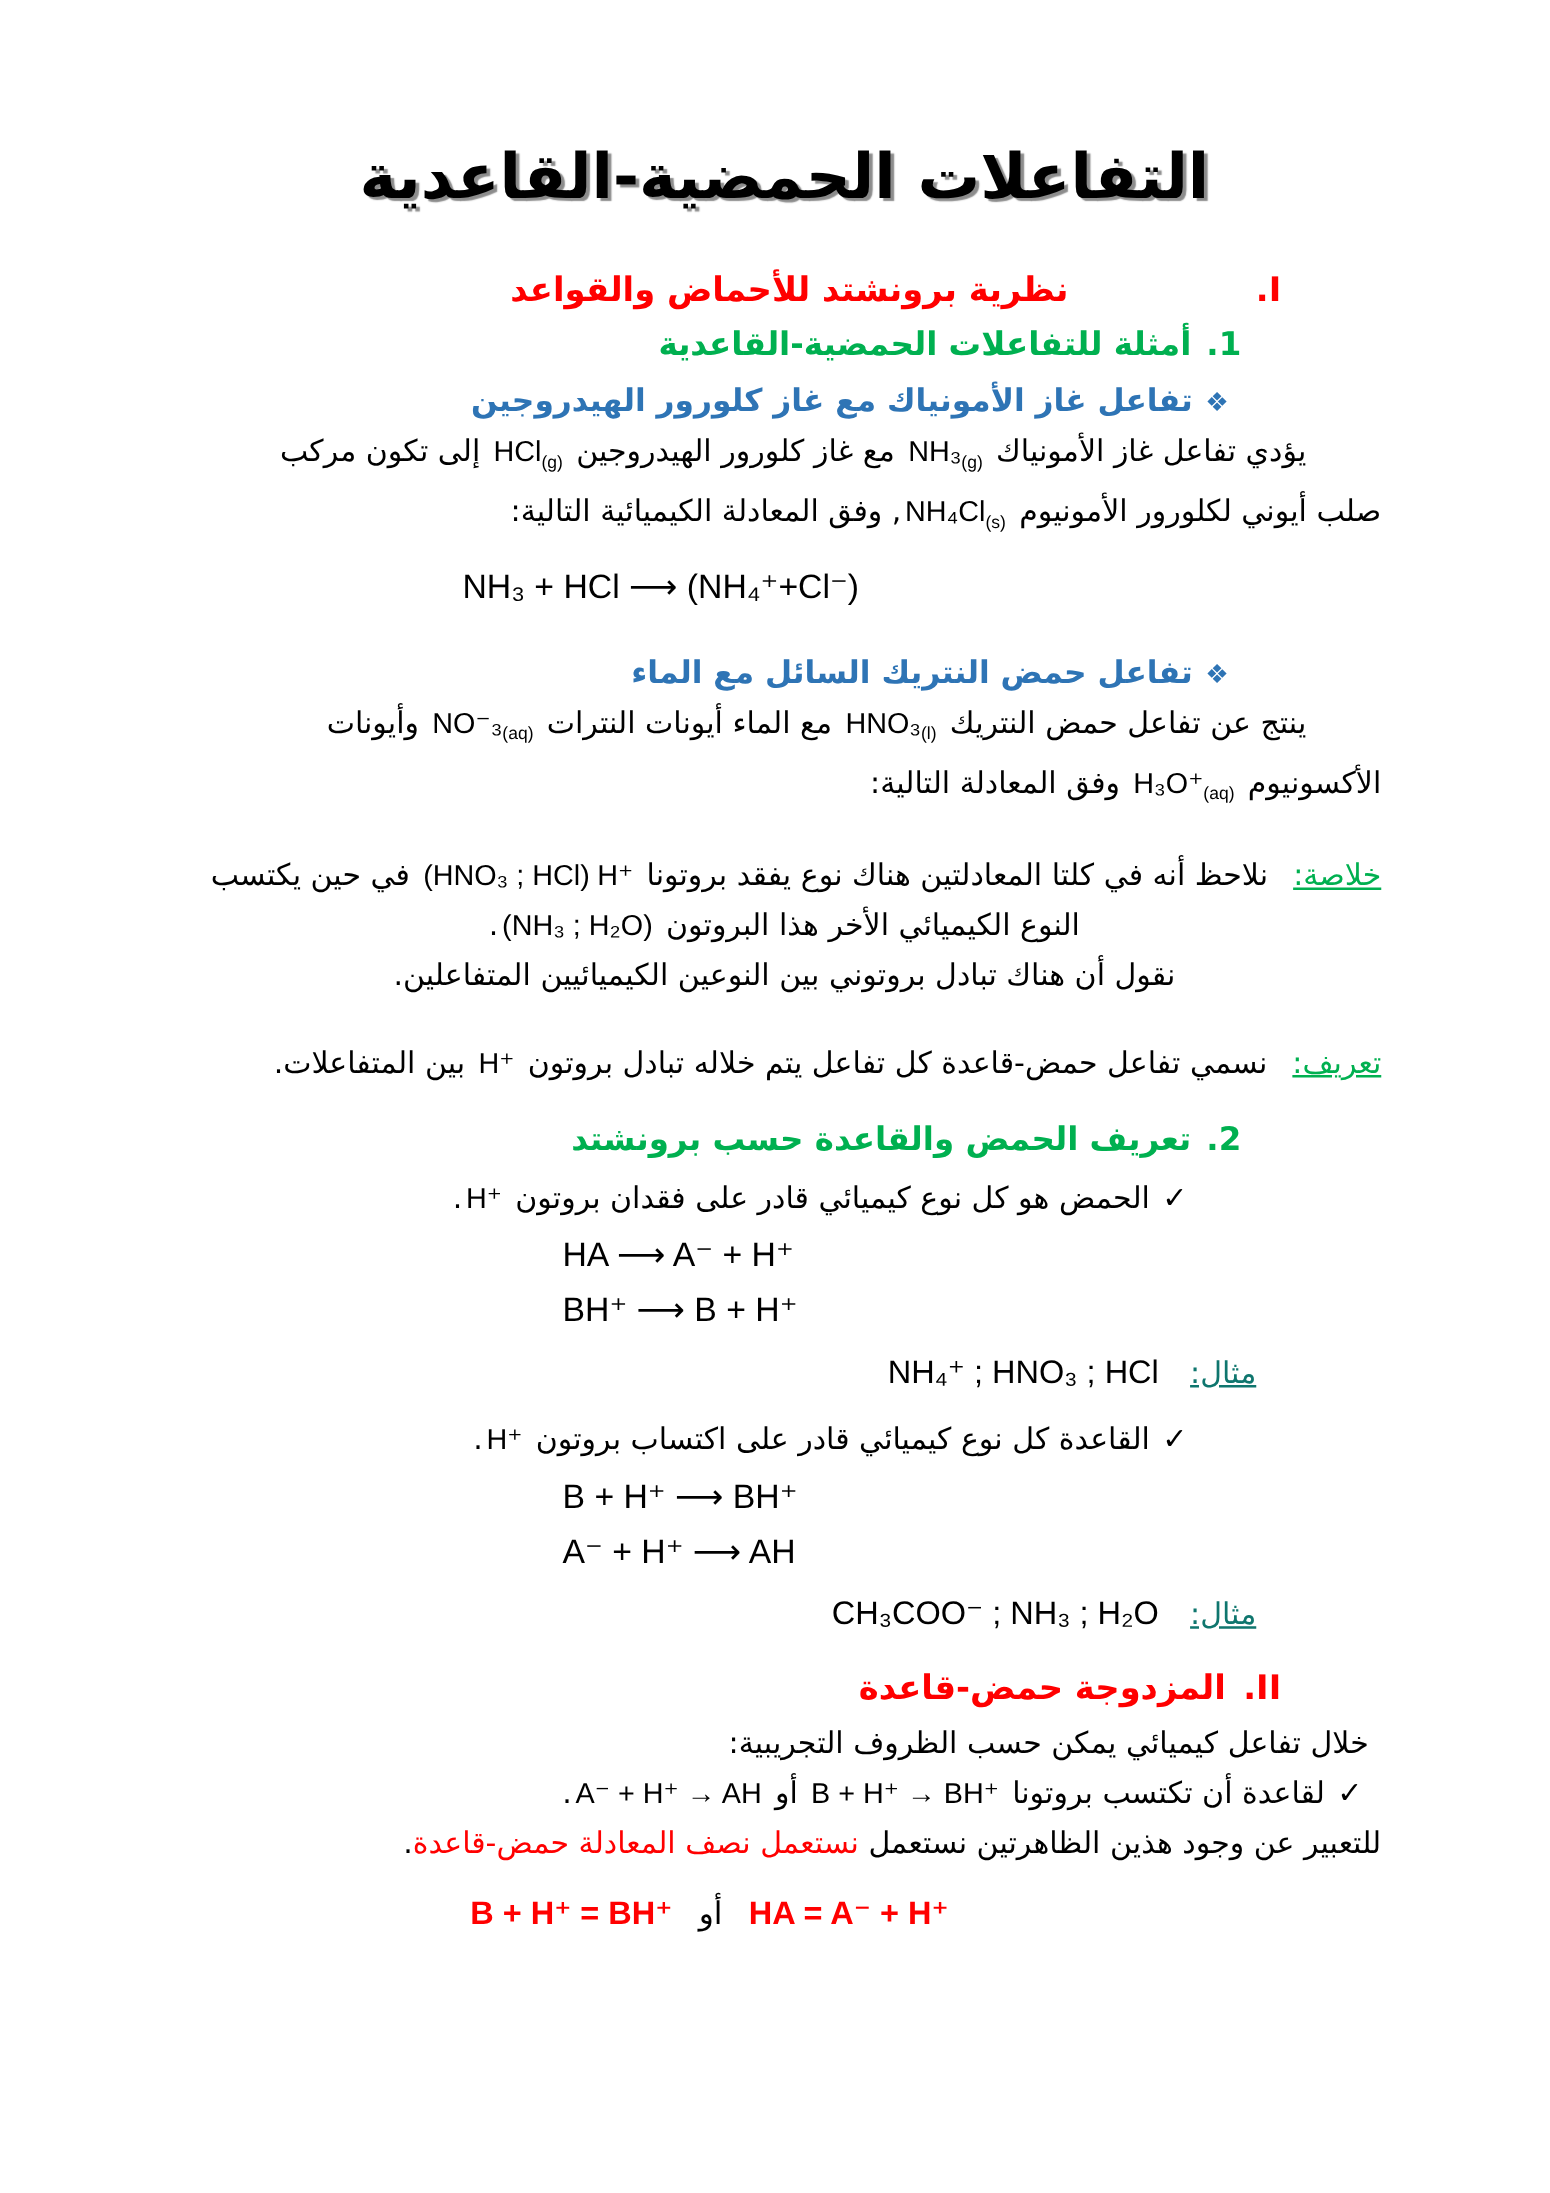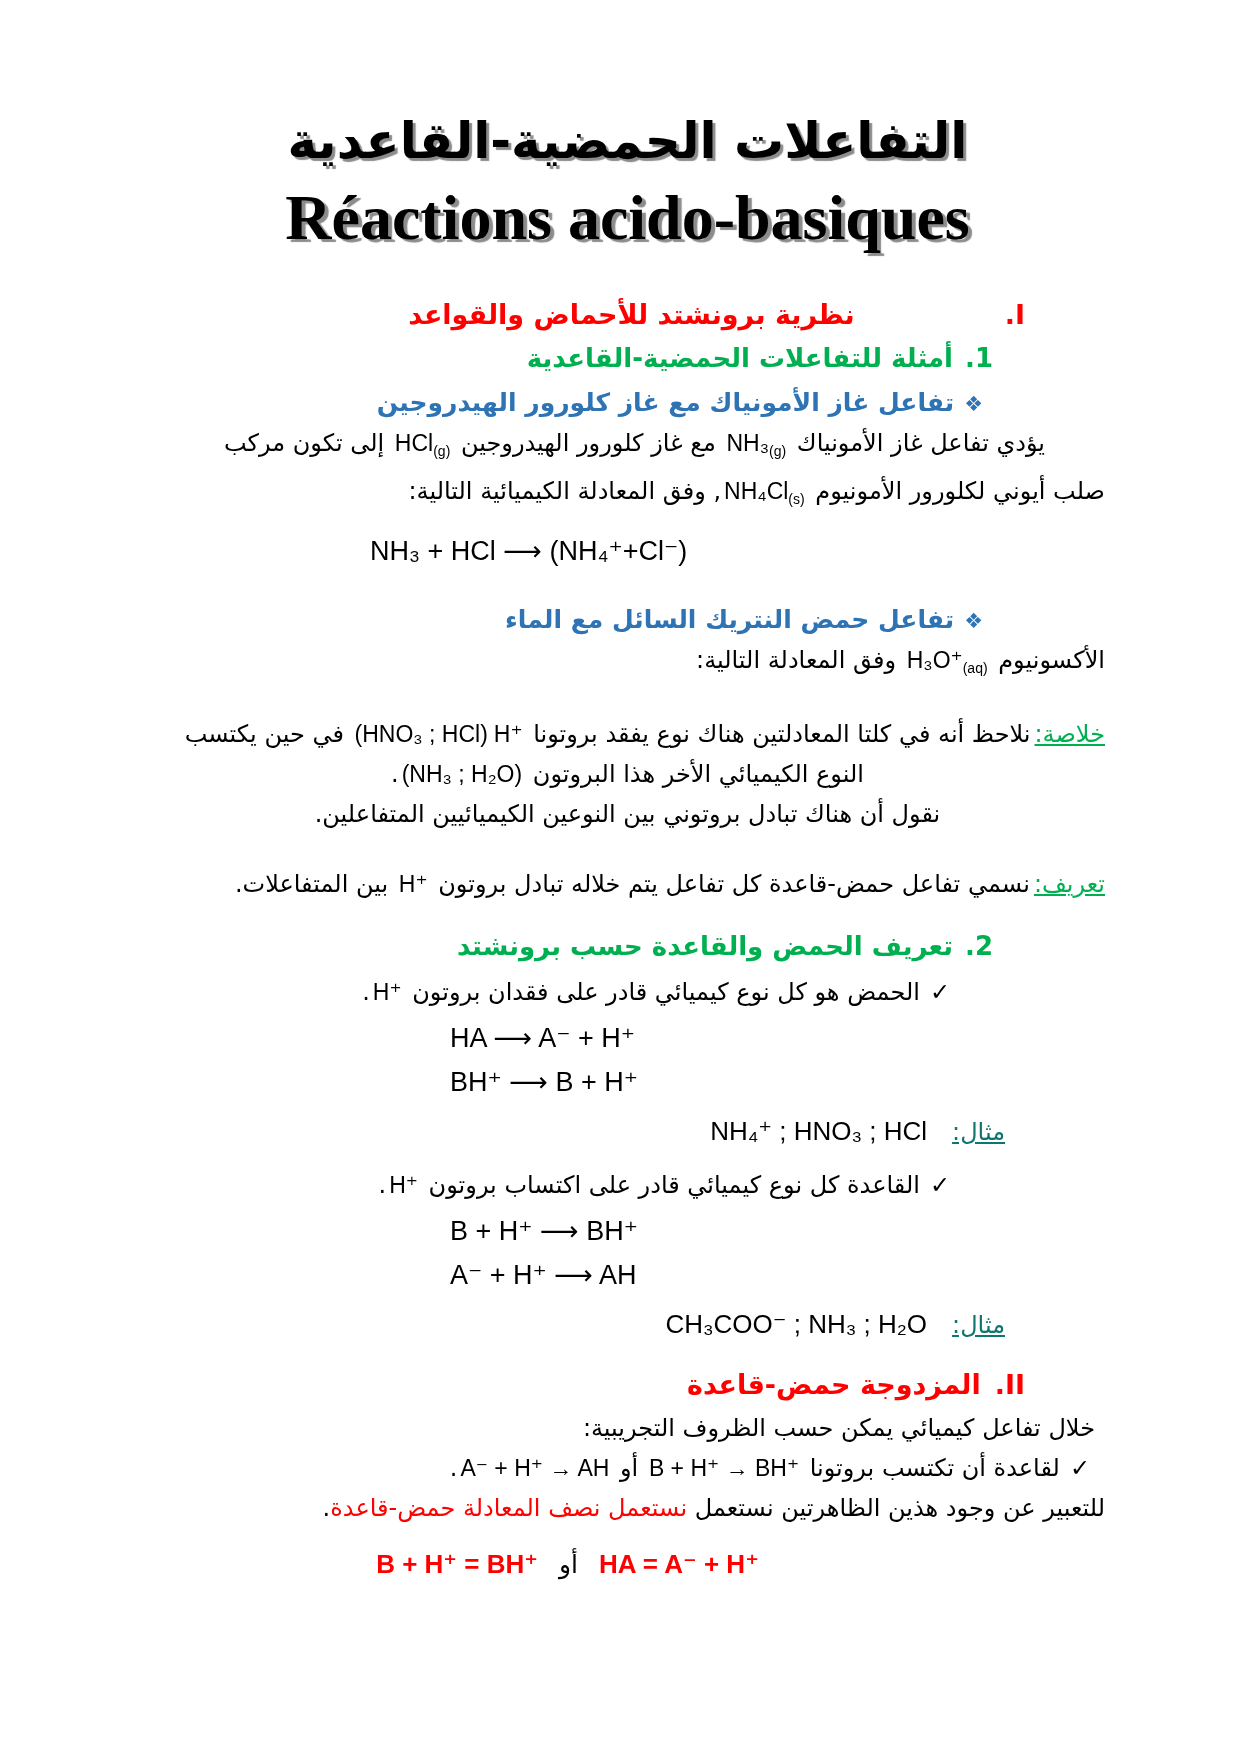--- a/index.html
+++ b/index.html
@@ -26,21 +26,21 @@
   .center{text-align:center;}
   .chem{direction:ltr;unicode-bidi:isolate;
         font-family:"Liberation Sans","DejaVu Sans",sans-serif;font-size:23px;}
   .st{font-size:14px;vertical-align:-5px;}
   .eq{direction:ltr;text-align:left;font-family:"Liberation Sans","DejaVu Sans",sans-serif;
         font-size:27px;line-height:44px;}
   .eq-ammonia{margin-left:220px;margin-top:10px;}
   .eq-generic{margin-left:300px;}
   .nitric2{display:flex;justify-content:space-between;align-items:baseline;}
   .eq-inline{font-size:26px;margin-left:40px;}
-  .lbl-g{color:#00B050;text-decoration:underline;margin-left:4px;}
+  .lbl-g{color:#00B050;text-decoration:underline;margin-left:20px;}
   .lbl-r{color:#0f766e;text-decoration:underline;font-size:24px;}
   .chk{font-weight:bold;margin-left:10px;font-size:24px;}
   .chk-line{padding-right:155px;}
   .c-line{padding-right:15px;}
   .intro{padding-right:10px;margin-top:4px;}
   .ex-row{display:flex;direction:rtl;align-items:baseline;gap:25px;padding-right:100px;margin-top:12px;}
   .ex-val{font-size:26px;}
   .red-run{color:#FF0000;}
   .half-row{display:flex;direction:ltr;justify-content:center;align-items:baseline;gap:21px;
         margin-top:14px;position:relative;left:-60px;font-size:25px;line-height:44px;}
@@ -49,21 +49,20 @@
   .mt18{margin-top:18px;}.mt24{margin-top:24px;}.mt26{margin-top:26px;}.mt28{margin-top:28px;}
   .mt30{margin-top:30px;}
 </style>
 </head>
 <body>
 
 <div class="page">
  <div class="content">
 
   <div class="t-ar">التفاعلات الحمضية-القاعدية</div>
-  <div class="t-fr">Réactions acido-basiques</div>
 
   <div class="sec-row gap-wide">
     <span class="marker-ltr" dir="ltr">.I</span>
     <span>نظرية برونشتد للأحماض والقواعد</span>
   </div>
 
   <div class="sub-row">
     <span class="marker-ltr" dir="ltr">.1</span>
     <span>أمثلة للتفاعلات الحمضية-القاعدية</span>
   </div>
@@ -77,20 +76,21 @@
 
   <div class="par"><span>صلب أيوني لكلورور الأمونيوم </span><span class="chem"><span>NH₄Cl</span><span class="st">(s)</span></span><span>, وفق المعادلة الكيميائية التالية:</span></div>
 
   <div class="eq eq-ammonia">NH₃  +  HCl  ⟶   (NH₄⁺+Cl⁻)</div>
 
   <div class="bul-row mt28">
     <span class="b-icon">❖</span>
     <span>تفاعل حمض النتريك السائل مع الماء</span>
   </div>
 
+  <div class="par ind"><span>ينتج عن تفاعل حمض النتريك </span><span class="chem"><span>HNO₃</span><span class="st">(l)</span></span><span> مع الماء أيونات النترات </span><span class="chem"><span>NO⁻₃</span><span class="st">(aq)</span></span><span> وأيونات</span></div>
 
   <div class="par nitric2">
     <span><span>الأكسونيوم </span><span class="chem"><span>H₃O⁺</span><span class="st">(aq)</span></span><span> وفق المعادلة التالية:</span></span>
   </div>
 
   <div class="par mt26"><span class="lbl-g">خلاصة:</span><span>نلاحظ أنه في كلتا المعادلتين هناك نوع يفقد بروتونا </span><span class="chem">H⁺</span><span class="chem">(HNO₃ ; HCl)</span><span> في حين يكتسب</span></div>
 
   <div class="par center"><span>النوع الكيميائي الأخر هذا البروتون </span><span class="chem">(NH₃ ; H₂O)</span><span>.</span></div>
 
   <div class="par center">نقول أن هناك تبادل بروتوني بين النوعين الكيميائيين المتفاعلين.</div>

